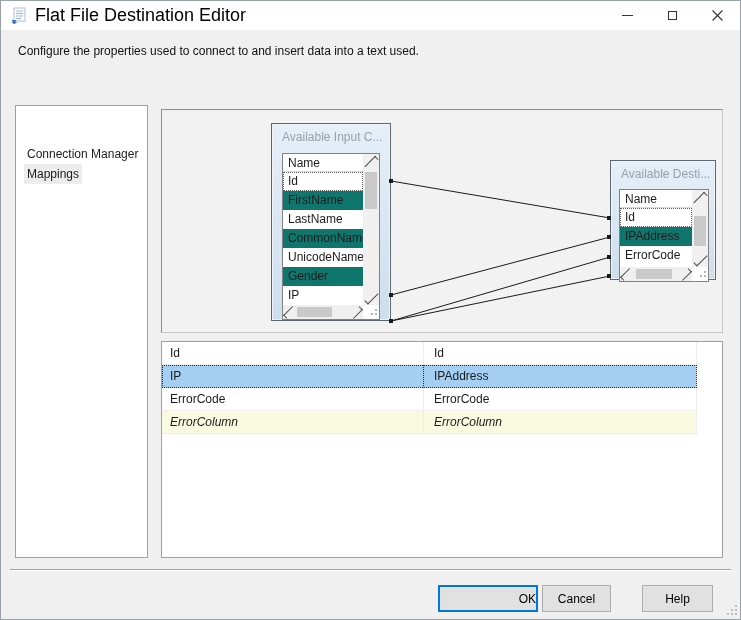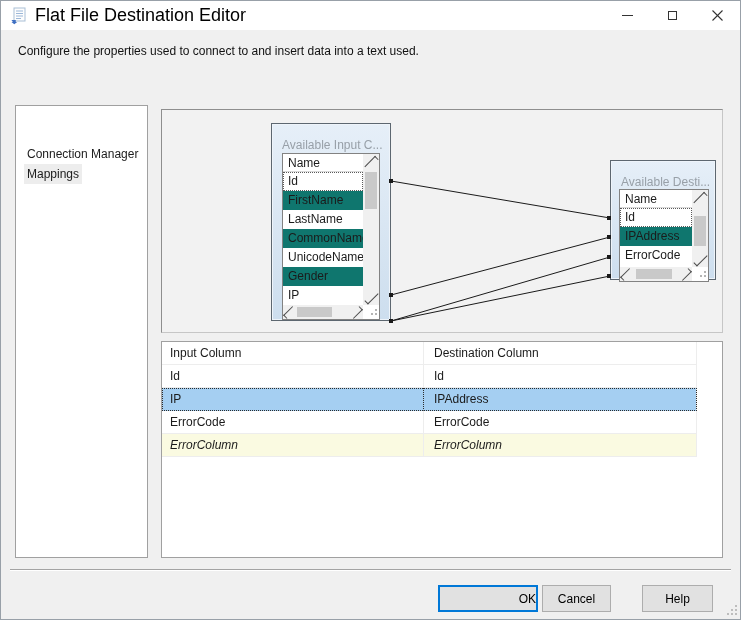--- a/index.html
+++ b/index.html
@@ -26,21 +26,21 @@
   .side-item { height:20px; line-height:20px; padding-left:8px; }
   .side-label { display:inline-block; padding:0 3px;margin-top:32px; }
   .side-label.selected { background:#ededed; }
 
   
   .diagram { position:absolute; left:161px; top:109px; width:562px; height:224px;
              background:#f2f2f2; border:1px solid; border-color:#8e8e8e #c6c6c6 #c6c6c6 #8e8e8e; }
   .colbox { position:absolute; border:1px solid #5d6770;
             background:linear-gradient(180deg,#e6eff8 0%,#cddeee 100%);
             box-shadow: inset 0 0 0 1px #eef4fa; }
-  .colbox .box-title { position:absolute; left:10px; top:14px; right:6px; color:#98a0a8;
+  .colbox .box-title { position:absolute; left:10px; top:6px; right:6px; color:#98a0a8;
                        font-size:12px; white-space:nowrap; overflow:hidden; }
   .input-box { left:109px; top:13px; width:120px; height:198px; }
   .dest-box  { left:448px; top:50px; width:106px; height:120px; }
 
   .listbox { position:absolute; background:#fff; border:1px solid #828282; }
   .input-box .listbox { left:10px; top:29px; width:98px; height:167px; }
   .dest-box  .listbox { left:8px;  top:28px; width:90px; height:93px; }
 
   .list-head { position:absolute; left:0; top:0; right:16px; height:18px; line-height:18px;
                padding-left:5px; background:#fff; border-bottom:1px solid #d9d9d9; }
@@ -232,24 +232,20 @@
         </g>
         <g>
           <line x1="229" y1="211" x2="448" y2="166"></line>
           <rect x="227" y="209" width="4" height="4"></rect>
           <rect x="445" y="164" width="4" height="4"></rect>
         </g>
       </svg>
   </div>
 
   <div class="maptable">
-    <div class="trow thead">
-      <div class="tcell c1">Input Column</div>
-      <div class="tcell c2">Destination Column</div>
-    </div>
     <div>
         <div class="trow plain">
           <div class="tcell c1">Id</div>
           <div class="tcell c2">Id</div>
         </div>
         <div class="trow plain selected">
           <div class="tcell c1">IP</div>
           <div class="tcell c2">IPAddress</div>
         </div>
         <div class="trow plain">

